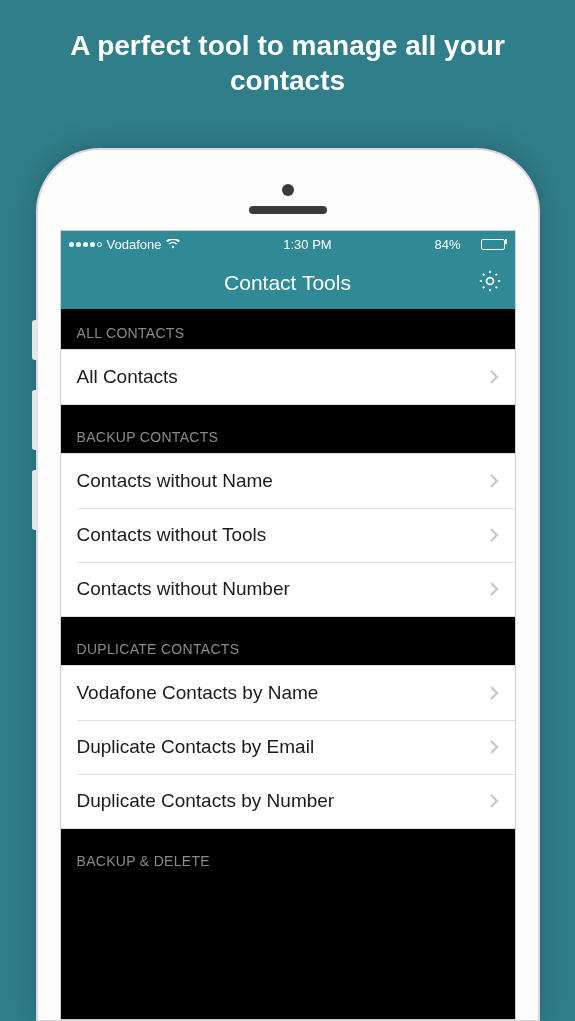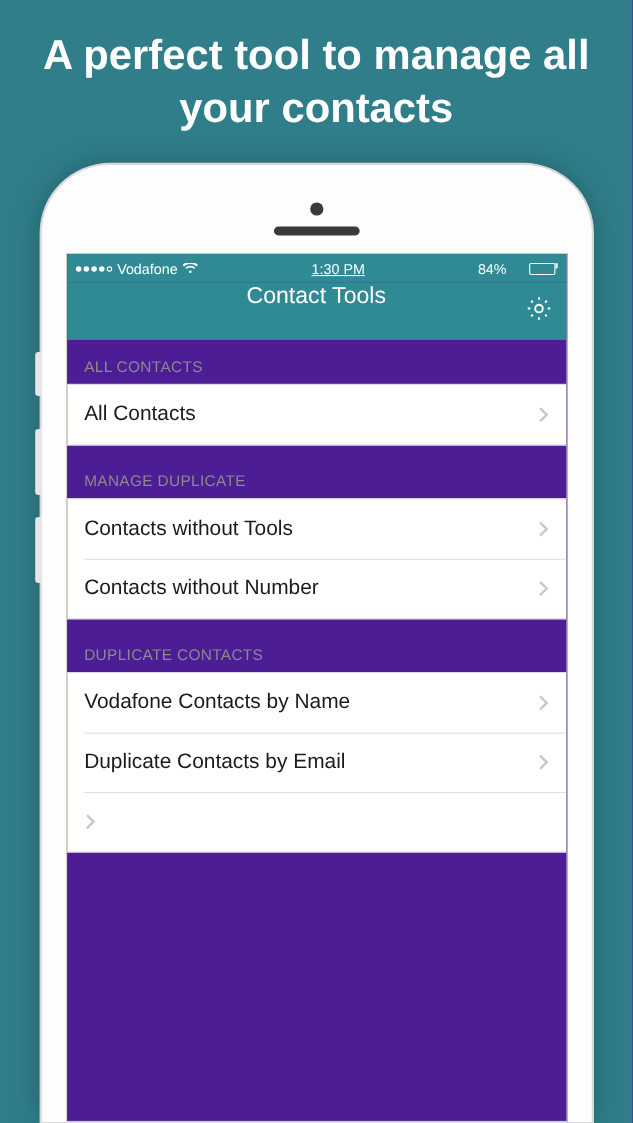--- a/index.html
+++ b/index.html
@@ -7,21 +7,21 @@
   width: 575px;
   height: 1021px;
   background: #2f7e8a;
   font-family: -apple-system, Helvetica, Arial, sans-serif;
   overflow: hidden;
   position: relative;
 }
 .hero-title {
   color: #fff;
   text-align: center;
-  font-size: 38px;
+  font-size: 28px;
   font-weight: 600;
   padding: 28px 30px 0;
   line-height: 1.25;
 }
 .phone {
   position: absolute;
   top: 150px;
   left: 50%;
   transform: translateX(-50%);
   width: 500px;
@@ -55,52 +55,52 @@
   left: -6px;
   width: 6px;
   background: #e6e6e6;
   border-radius: 3px 0 0 3px;
 }
 .sb1{ top:170px; height:40px;}
 .sb2{ top:240px; height:60px;}
 .sb3{ top:320px; height:60px;}
 
 .screen {
-  background: #4c1d95;
+  background: #000000;
   border: 1px solid #cfcfcf;
   height: 790px;
   overflow: hidden;
   display: flex;
   flex-direction: column;
 }
 .status-bar {
   background: #2f8a95;
   color: #fff;
   height: 26px;
   font-size: 13px;
   display: flex;
   align-items: center;
   padding: 0 8px;
 }
 .status-left{ display:flex; align-items:center; gap:5px;}
 .dots { display:flex; gap:2px;}
 .dots span{ width:5px; height:5px; border-radius:50%; background:#fff;}
 .dots span.hollow{ background:transparent; border:1px solid #fff; box-sizing:border-box;}
 .wifi-icon, .battery-icon, .gear-icon, .chevron-icon { display:inline-flex; }
-.status-center{ flex:1; text-align:center; font-weight:500;text-decoration:underline;}
+.status-center{ flex:1; text-align:center; font-weight:500;}
 .status-right{ display:flex; align-items:center; gap:20px;}
 .battery-body{ width:24px; height:11px; border:1px solid #fff; border-radius:2px; position:relative; padding:1px;}
 .battery-fill{ background:#fff; height:100%; width:84%;}
 .battery-tip{ width:2px; height:5px; background:#fff; border-radius:0 1px 1px 0;}
 .nav-bar{
   background:#2f8a95;
   color:#fff;
   height:52px;
   display:flex;
-  align-items:flex-start;
+  align-items:center;
   justify-content:center;
   position:relative;
 }
 .nav-title{ font-size:21px; font-weight:400;}
 .nav-gear{
   position:absolute;
   right:12px;
   top:50%;
   transform:translateY(-50%);
 }
@@ -188,22 +188,30 @@
         <div class="row">
           <span class="label">All Contacts</span>
           <span class="chevron-icon">
               <svg width="10" height="16" viewBox="0 0 10 16">
                 <path d="M2 2l6 6-6 6" fill="none" stroke="#c7c7cc" stroke-width="2.2"></path>
               </svg>
             </span>
         </div>
       </div>
 
-      <div class="section-header">MANAGE DUPLICATE</div>
+      <div class="section-header">BACKUP CONTACTS</div>
       <div class="rows">
+        <div class="row">
+          <span class="label">Contacts without Name</span>
+          <span class="chevron-icon">
+              <svg width="10" height="16" viewBox="0 0 10 16">
+                <path d="M2 2l6 6-6 6" fill="none" stroke="#c7c7cc" stroke-width="2.2"></path>
+              </svg>
+            </span>
+        </div>
         <div class="row">
           <span class="label">Contacts without Tools</span>
           <span class="chevron-icon">
               <svg width="10" height="16" viewBox="0 0 10 16">
                 <path d="M2 2l6 6-6 6" fill="none" stroke="#c7c7cc" stroke-width="2.2"></path>
               </svg>
             </span>
         </div>
         <div class="row">
           <span class="label">Contacts without Number</span>
@@ -227,24 +235,26 @@
         </div>
         <div class="row">
           <span class="label">Duplicate Contacts by Email</span>
           <span class="chevron-icon">
               <svg width="10" height="16" viewBox="0 0 10 16">
                 <path d="M2 2l6 6-6 6" fill="none" stroke="#c7c7cc" stroke-width="2.2"></path>
               </svg>
             </span>
         </div>
         <div class="row">
-          <span class="chevron-icon">
-              <svg width="10" height="16" viewBox="0 0 10 16">
-                <path d="M2 2l6 6-6 6" fill="none" stroke="#c7c7cc" stroke-width="2.2"></path>
-              </svg>
-            </span>
-        </div>
-      </div>
-
+          <span class="label">Duplicate Contacts by Number</span>
+          <span class="chevron-icon">
+              <svg width="10" height="16" viewBox="0 0 10 16">
+                <path d="M2 2l6 6-6 6" fill="none" stroke="#c7c7cc" stroke-width="2.2"></path>
+              </svg>
+            </span>
+        </div>
+      </div>
+
+      <div class="section-header">BACKUP &amp; DELETE</div>
 
     </div>
   </div>
 </div>
 
 </body></html>

